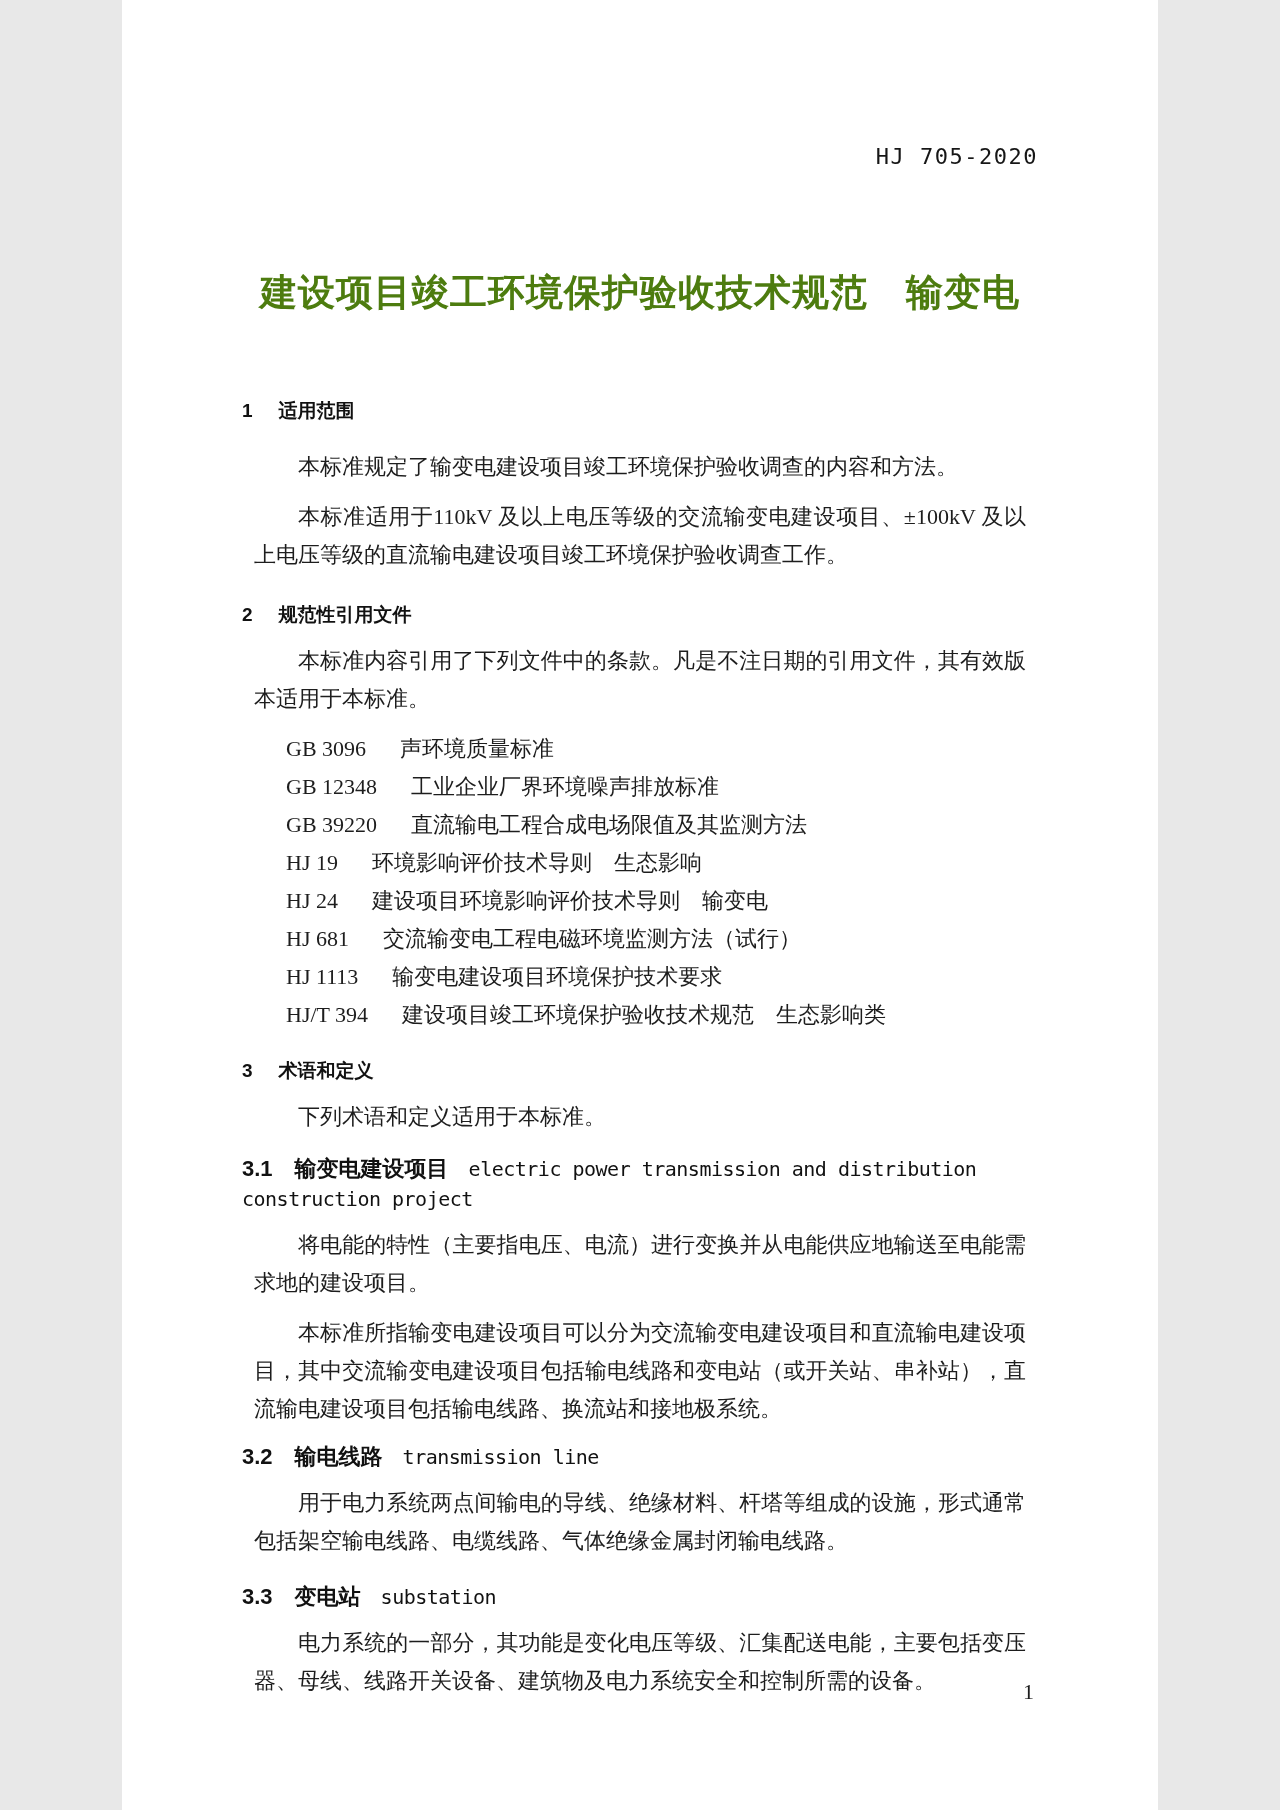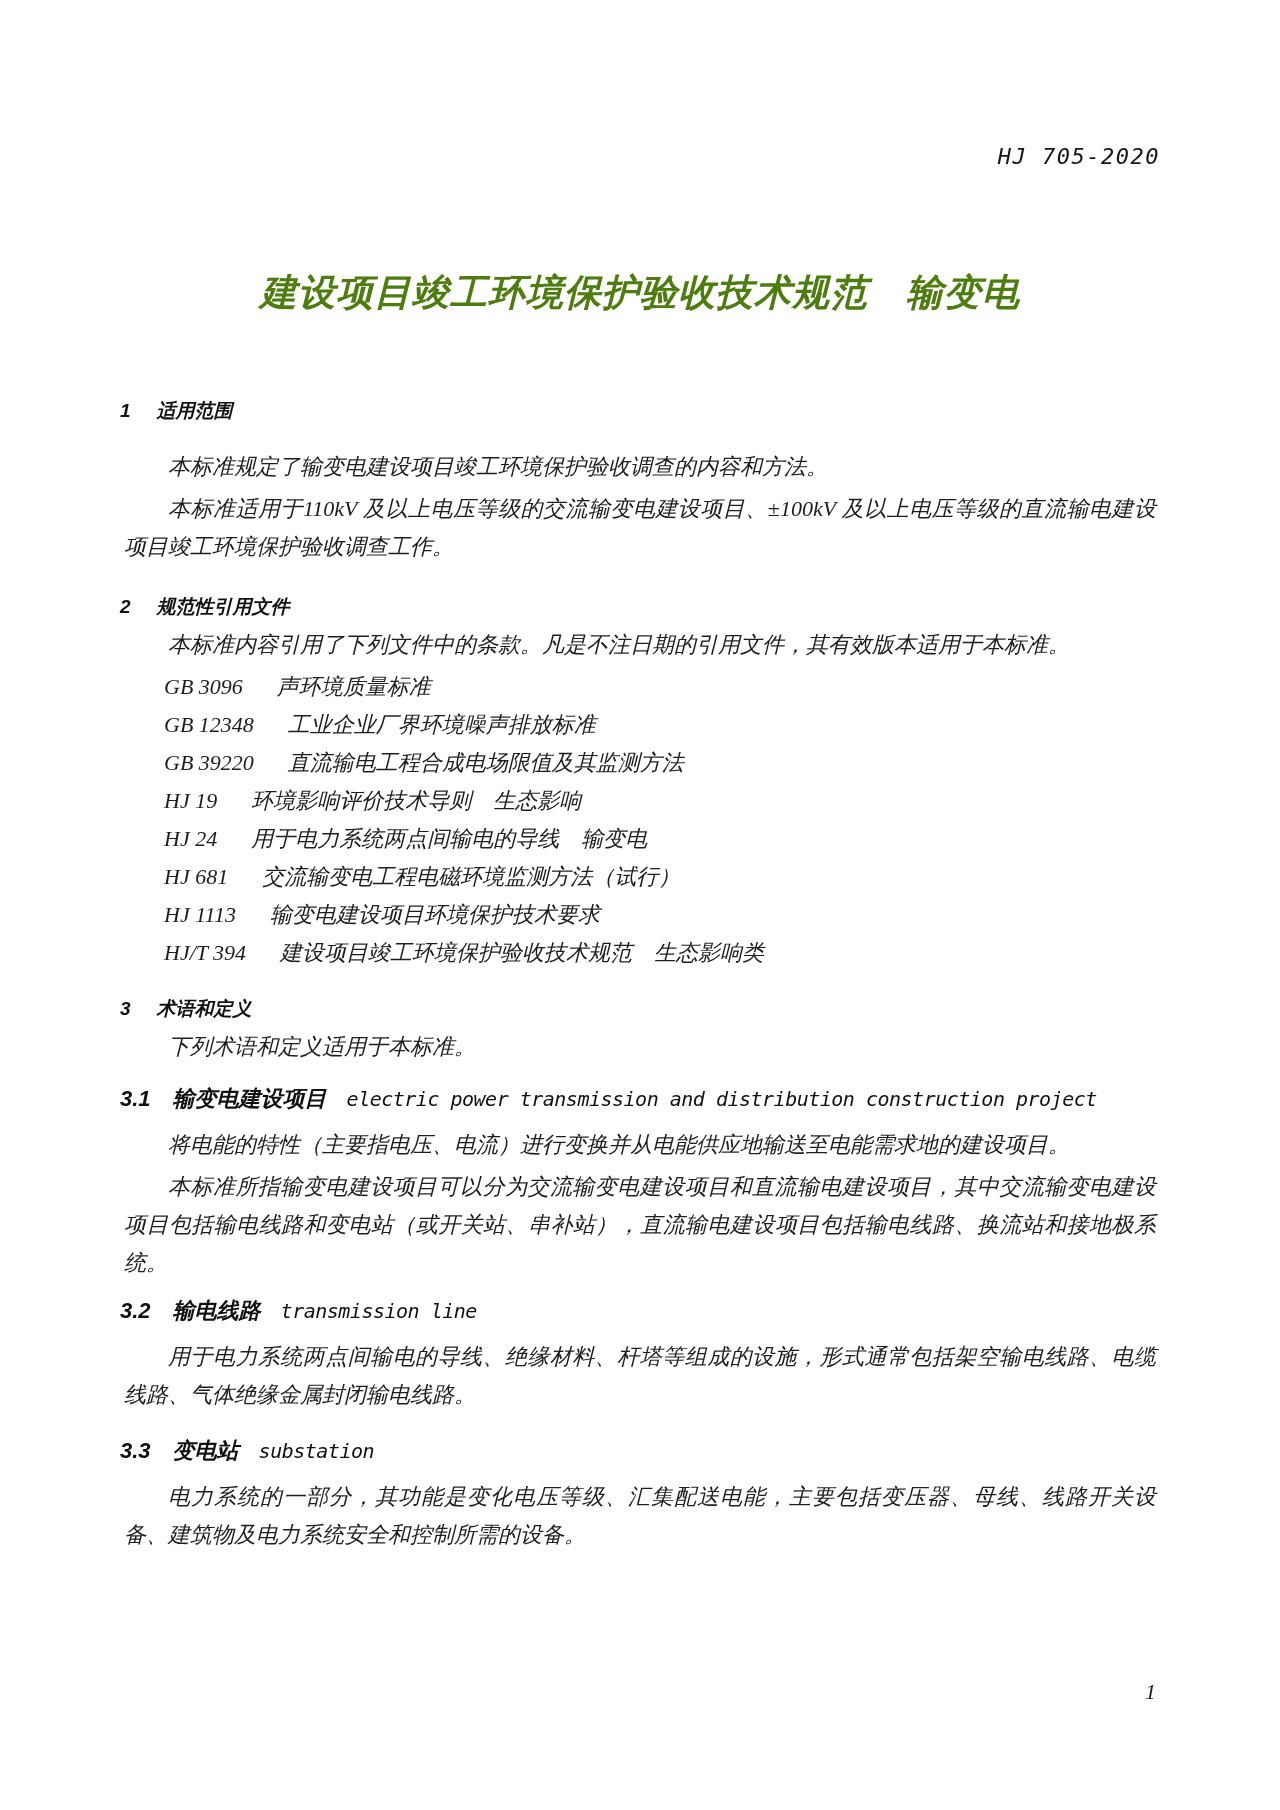--- a/index.html
+++ b/index.html
@@ -1,24 +1,23 @@
 <!DOCTYPE html>
 <html><head>
 <meta charset="utf-8">
 <style>
   html,body{margin:0;padding:0;background:#e8e8e8;}
   .page{
     position:relative;
-    width:1280px;height:1810px;
+    width:1036px;height:1810px;
     margin:0 auto;
     background:#ffffff;
     color:#1d1d1d;
     font-family:"Liberation Serif","DejaVu Serif",serif;
     overflow:hidden;
-    font-style:italic;
   }
   .content{padding:0 120px;}
 
   .header-code{
     margin-top:146px;
     text-align:right;
     font-family:"DejaVu Sans Mono",monospace;
     font-size:22px;
     line-height:22px;
     letter-spacing:1.5px;
@@ -43,21 +42,21 @@
     line-height:30px;
     color:#111;
   }
   .sec-h .sec-label{margin-left:26px;}
 
   .sec1-h{margin-top:82px;}
   .sec2-h{margin-top:26px;}
   .sec3-h{margin-top:22px;}
 
   p.body-p{
-    margin:4px;
+    margin:12px;
     font-size:22px;
     line-height:38px;
     text-indent:2em;
     text-align:justify;
     color:#1d1d1d;
   }
   .sec1-body{margin-top:22px;}
   .sec2-intro{margin-top:20px;}
   .sec3-intro{margin-top:26px;}
 
@@ -118,21 +117,21 @@
 
     <div class="sec-h sec2-h">
       <span class="sec-num">2</span><span class="sec-label">规范性引用文件</span>
     </div>
     <p class="body-p sec2-intro">本标准内容引用了下列文件中的条款。凡是不注日期的引用文件，其有效版本适用于本标准。</p>
     <ul class="ref-list">
       <li class="ref-item"><span class="ref-code">GB 3096</span><span class="ref-title">声环境质量标准</span></li>
       <li class="ref-item"><span class="ref-code">GB 12348</span><span class="ref-title">工业企业厂界环境噪声排放标准</span></li>
       <li class="ref-item"><span class="ref-code">GB 39220</span><span class="ref-title">直流输电工程合成电场限值及其监测方法</span></li>
       <li class="ref-item"><span class="ref-code">HJ 19</span><span class="ref-title">环境影响评价技术导则　生态影响</span></li>
-      <li class="ref-item"><span class="ref-code">HJ 24</span><span class="ref-title">用于电力系统两点间输电的导线　输变电</span></li>
+      <li class="ref-item"><span class="ref-code">HJ 24</span><span class="ref-title">建设项目环境影响评价技术导则　输变电</span></li>
       <li class="ref-item"><span class="ref-code">HJ 681</span><span class="ref-title">交流输变电工程电磁环境监测方法（试行）</span></li>
       <li class="ref-item"><span class="ref-code">HJ 1113</span><span class="ref-title">输变电建设项目环境保护技术要求</span></li>
       <li class="ref-item"><span class="ref-code">HJ/T 394</span><span class="ref-title">建设项目竣工环境保护验收技术规范　生态影响类</span></li>
     </ul>
 
     <div class="sec-h sec3-h">
       <span class="sec-num">3</span><span class="sec-label">术语和定义</span>
     </div>
     <p class="body-p sec3-intro">下列术语和定义适用于本标准。</p>
 

